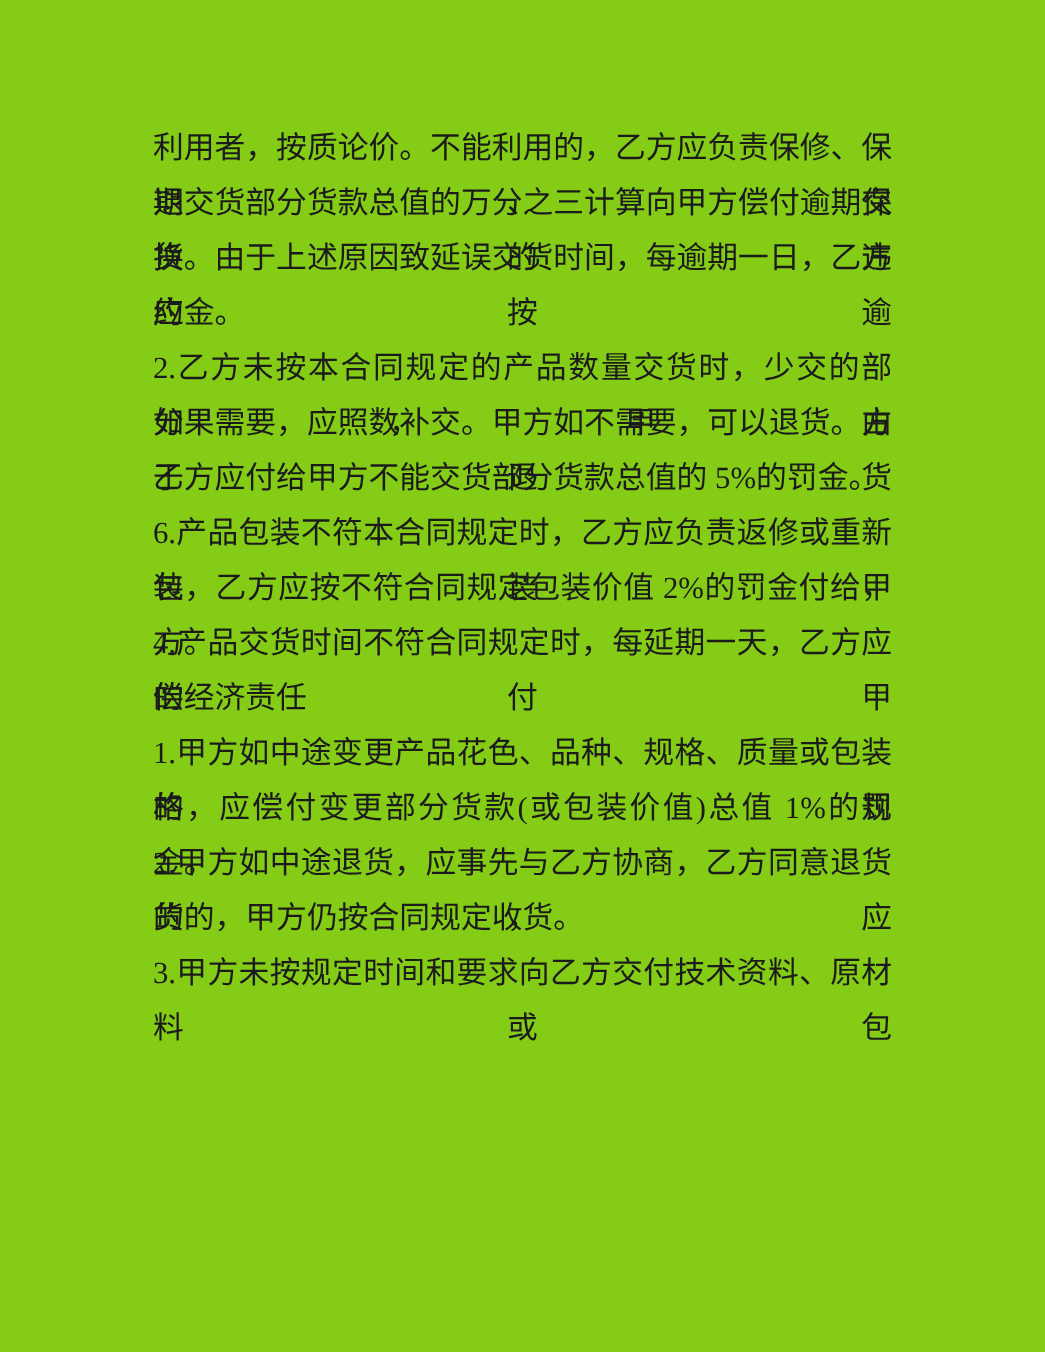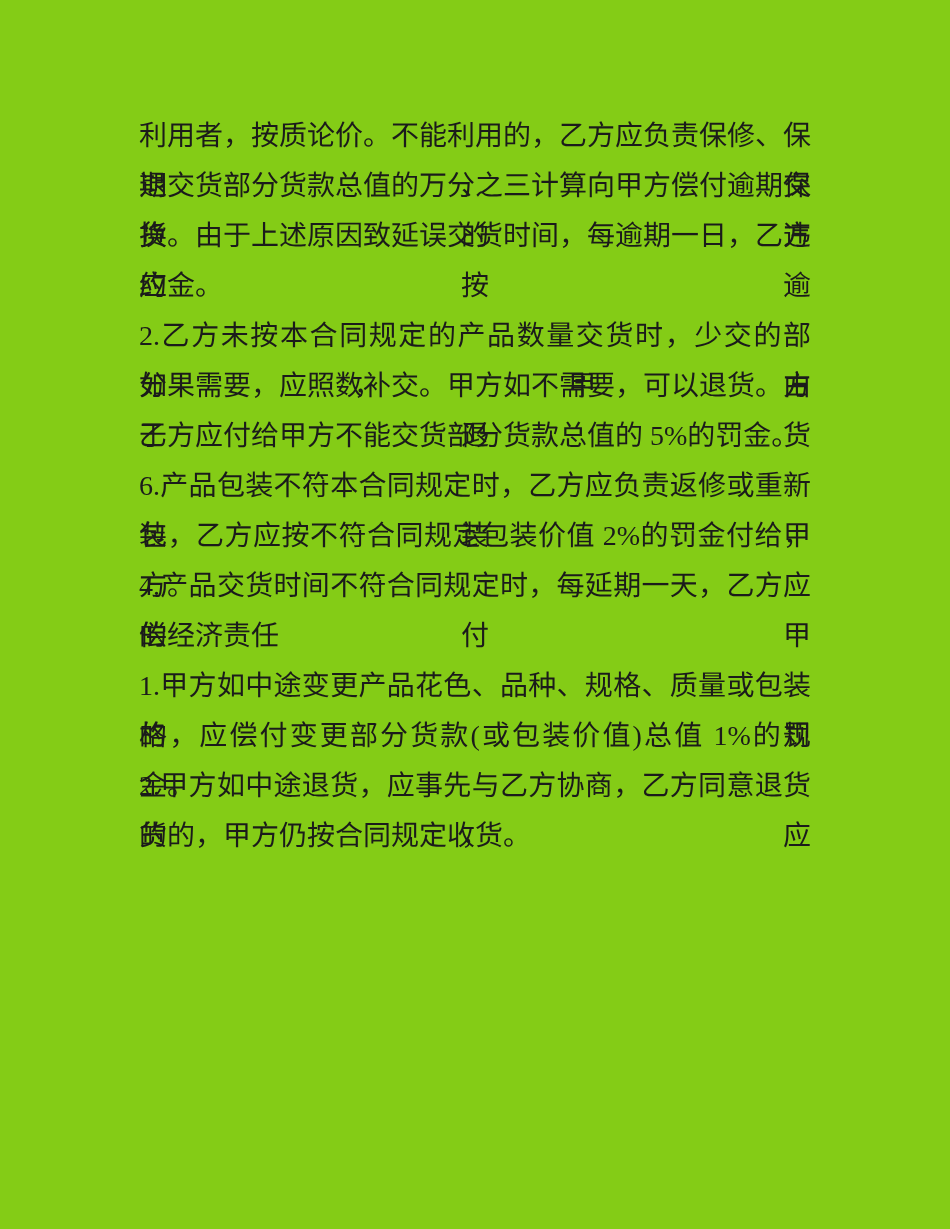--- a/index.html
+++ b/index.html
@@ -53,14 +53,15 @@
       <div class="line flush">如果需要，应照数补交。甲方如不需要，可以退货。由于退货</div>
       <div class="line">乙方应付给甲方不能交货部分货款总值的 5%的罚金。</div>
       <div class="line flush">6.产品包装不符本合同规定时，乙方应负责返修或重新包装，</div>
       <div class="line">装，乙方应按不符合同规定包装价值 2%的罚金付给甲方。</div>
       <div class="line flush">4.产品交货时间不符合同规定时，每延期一天，乙方应偿付甲</div>
       <div class="line">的经济责任</div>
       <div class="line flush">1.甲方如中途变更产品花色、品种、规格、质量或包装的规</div>
       <div class="line">格，应偿付变更部分货款(或包装价值)总值 1%的罚金。</div>
       <div class="line flush">2.甲方如中途退货，应事先与乙方协商，乙方同意退货的，应</div>
       <div class="line">货的，甲方仍按合同规定收货。</div>
+      <div class="line flush">3.甲方未按规定时间和要求向乙方交付技术资料、原材料或包</div>
     </div>
 </div>
 
 </body></html>

